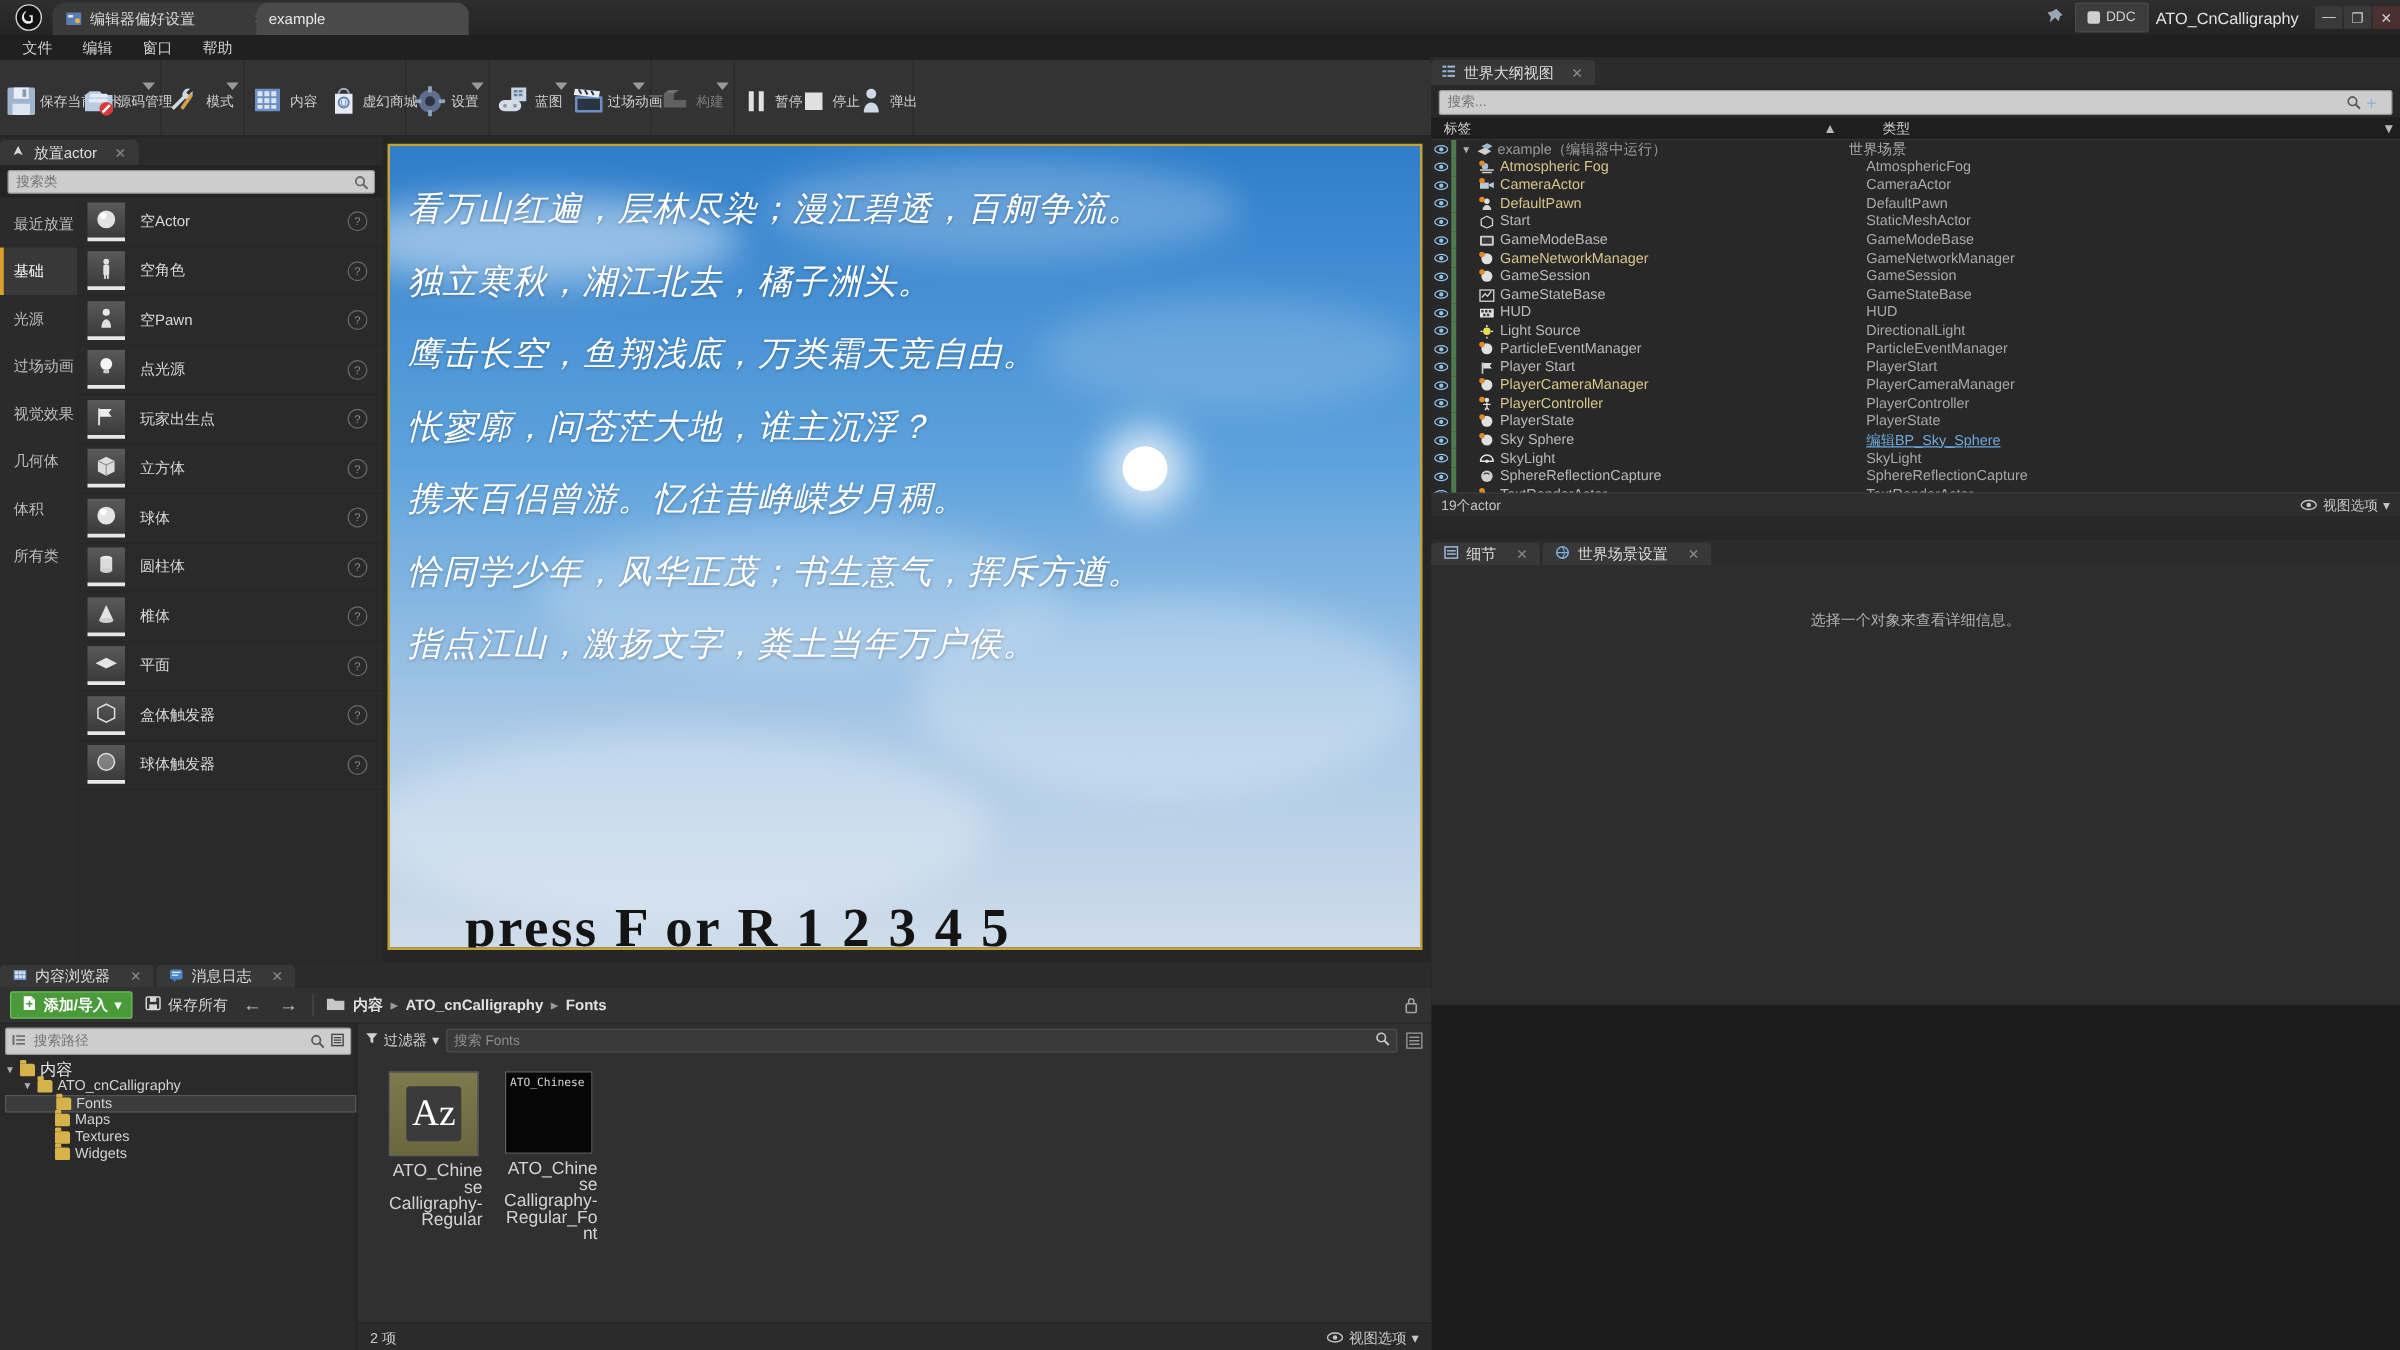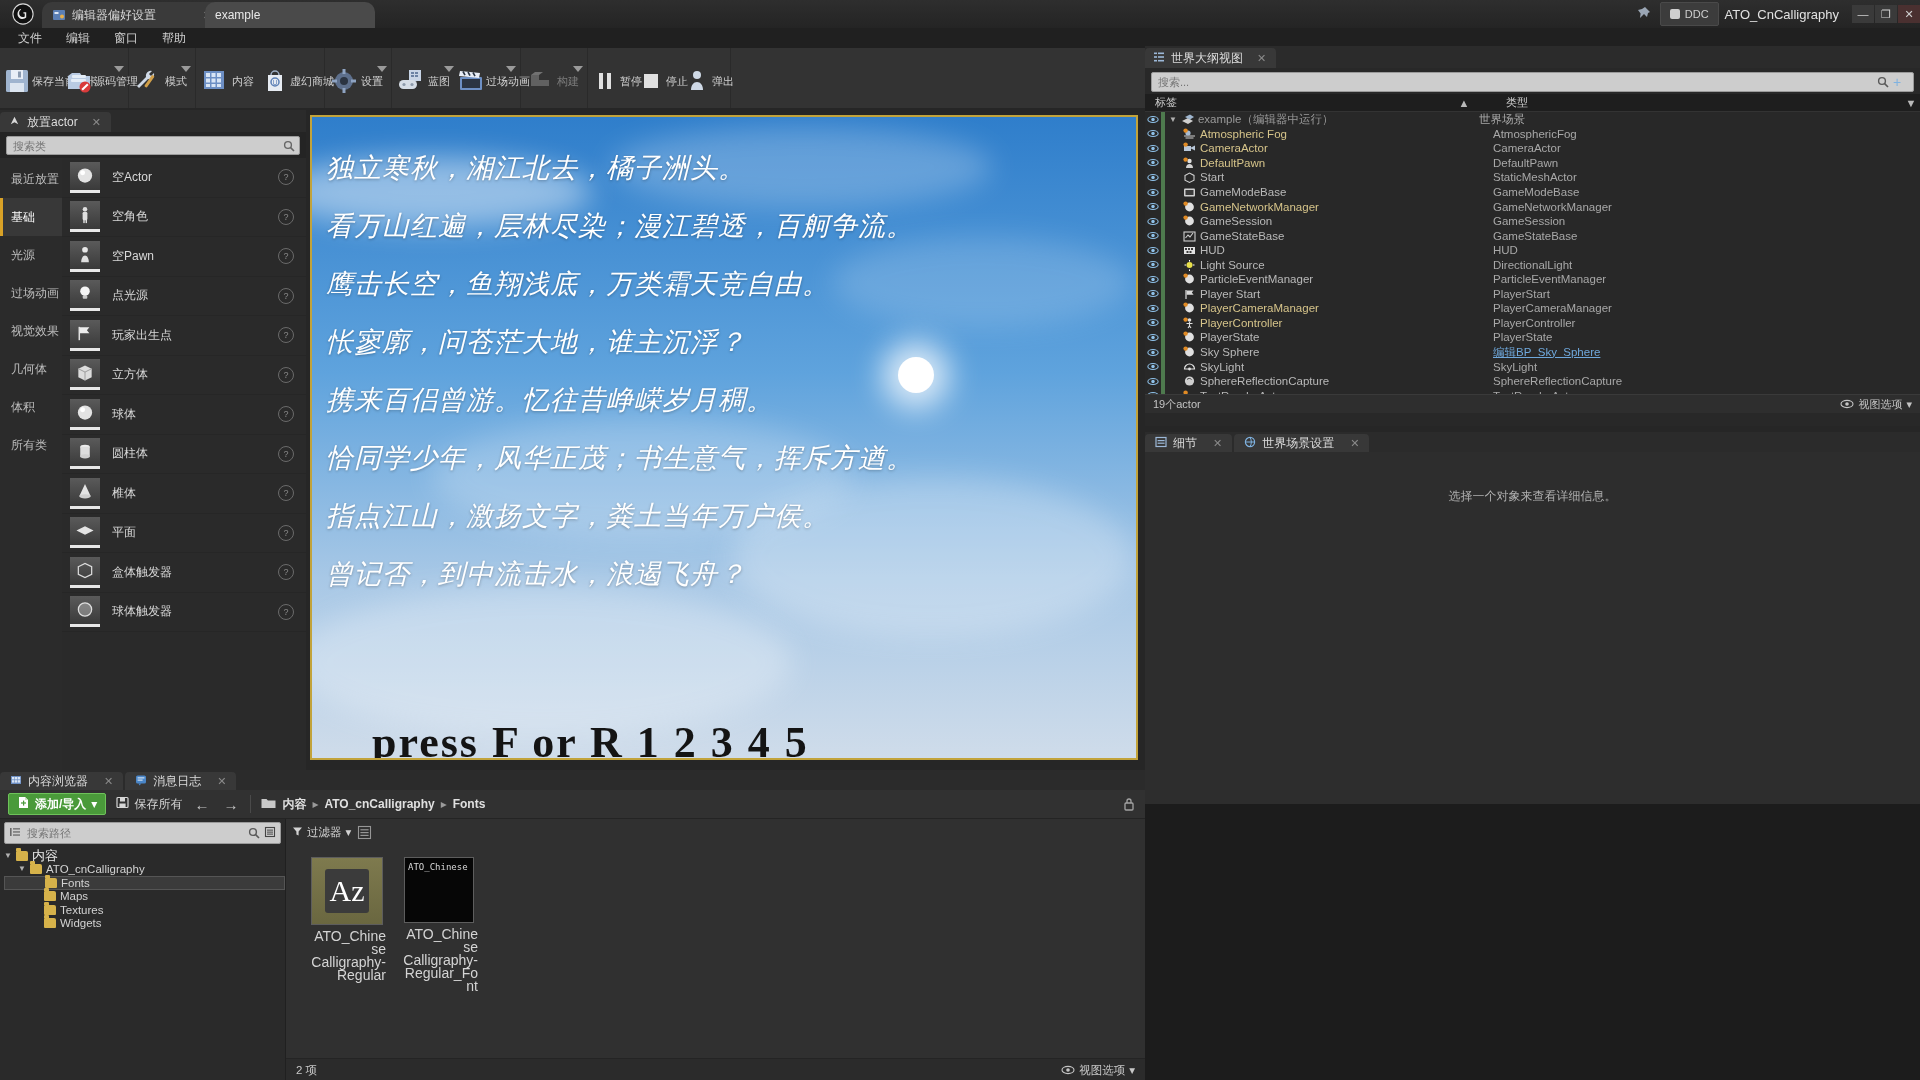--- a/index.html
+++ b/index.html
@@ -594,28 +594,27 @@
     <div class="clouds">
       <div class="cl" style="left:-40px;top:40px;width:320px;height:70px;"></div>
       <div class="cl" style="left:300px;top:10px;width:380px;height:80px;opacity:.5"></div>
       <div class="cl" style="left:120px;top:300px;width:420px;height:120px;opacity:.45"></div>
       <div class="cl" style="left:420px;top:360px;width:400px;height:160px;opacity:.55"></div>
       <div class="cl" style="left:-20px;top:470px;width:500px;height:150px;opacity:.6"></div>
       <div class="cl" style="left:520px;top:120px;width:300px;height:90px;opacity:.35"></div>
     </div>
     <div class="sun"></div>
     <div class="poem" id="poem">
+        <div class="ln">看万山红遍，层林尽染；漫江碧透，百舸争流。</div>
         <div class="ln">独立寒秋，湘江北去，橘子洲头。</div>
-        <div class="ln">看万山红遍，层林尽染；漫江碧透，百舸争流。</div>
         <div class="ln">鹰击长空，鱼翔浅底，万类霜天竞自由。</div>
         <div class="ln">怅寥廓，问苍茫大地，谁主沉浮？</div>
         <div class="ln">携来百侣曾游。忆往昔峥嵘岁月稠。</div>
         <div class="ln">恰同学少年，风华正茂；书生意气，挥斥方遒。</div>
         <div class="ln">指点江山，激扬文字，粪土当年万户侯。</div>
-        <div class="ln">曾记否，到中流击水，浪遏飞舟？</div>
       </div>
     <div class="press-line">press F or R 1 2 3 4 5</div>
   </div>
 
   <div class="outliner">
     <div class="out-tabrow">
       <div class="paneltab">
         <span>
           <svg width="12" height="12" viewBox="0 0 12 12">
               <g fill="#9cb8d8">
@@ -1238,20 +1237,29 @@
         <div class="cb-filterrow">
           <span class="filt">
             <span>
               <svg width="11" height="11" viewBox="0 0 11 11">
                   <path d="M1 1.5h9l-3.4 4v4l-2.2-1v-3z" fill="#d2d2d2"></path>
                 </svg>
             </span>
             <span>过滤器</span>
             <span>▾</span>
           </span>
+          <span class="cb-searchfonts">
+            <span>搜索 Fonts</span>
+            <span style="margin-left:auto">
+              <svg width="12" height="12" viewBox="0 0 12 12">
+                  <circle cx="5" cy="5" r="3.4" fill="none" stroke="#c8c8c8" stroke-width="1.3"></circle>
+                  <path d="M7.6 7.6L11 11" stroke="#c8c8c8" stroke-width="1.5"></path>
+                </svg>
+            </span>
+          </span>
           <span class="cb-viewico">
             <svg viewBox="0 0 15 15">
                 <rect x="1.5" y="1.5" width="12" height="12" fill="none" stroke="#b0b0b0" stroke-width="1.1"></rect>
                 <rect x="3.4" y="4.2" width="8.2" height="1.2" fill="#b0b0b0"></rect>
                 <rect x="3.4" y="7" width="8.2" height="1.2" fill="#b0b0b0"></rect>
                 <rect x="3.4" y="9.8" width="8.2" height="1.2" fill="#b0b0b0"></rect>
               </svg>
           </span>
         </div>
 

